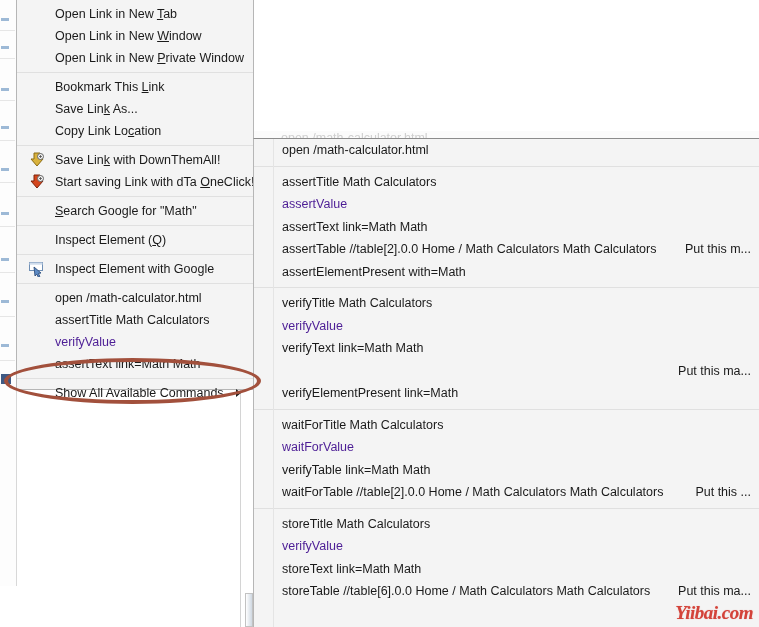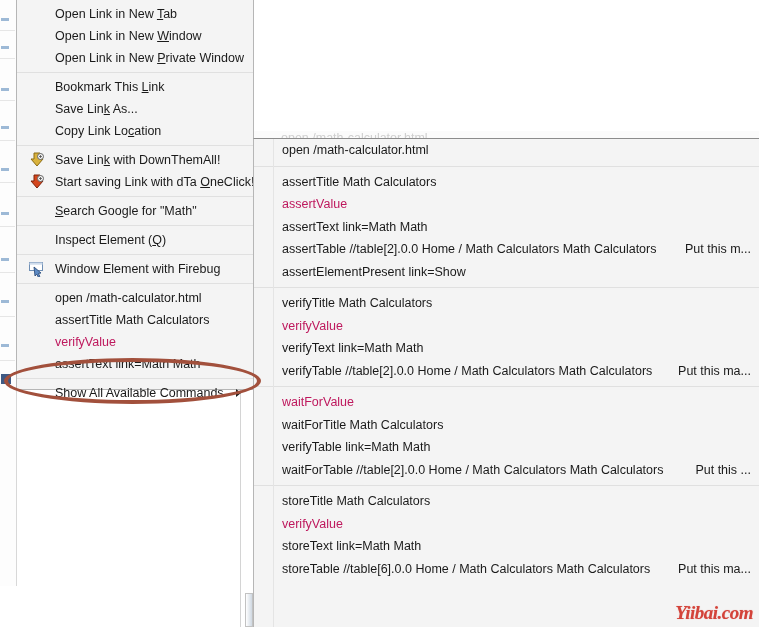--- a/index.html
+++ b/index.html
@@ -48,21 +48,21 @@
 
   .menu-row {
     position: relative;
     display: flex;
     align-items: center;
     box-sizing: border-box;
     white-space: nowrap;
     color: #1a1a1a;
     cursor: default;
   }
-  .menu-row.disabled { color: #be185d; }
+  .menu-row.disabled { color: #4c1d95; }
   .sep {
     height: 0;
     border-top: 1px solid #e0e0e0;
     margin: 0;
   }
 
   
   #context-menu {
     left: 16px;
     top: -1px;
@@ -286,21 +286,21 @@
   <div class="sep"></div>
 
   <div class="menu-row">
     <span class="icon-slot">
       <svg width="17" height="15" viewBox="0 0 17 15">
         <rect x="0.5" y="0.5" width="13" height="8" fill="#ffffff" stroke="#6f8fb5" stroke-width="1"></rect>
         <rect x="0.5" y="0.5" width="13" height="2.2" fill="#cfdcec" stroke="none"></rect>
         <path d="M5 5l7 6-2.6.4 1.5 3-1.6.8-1.5-3L6 14z" fill="#5d8ac4" stroke="#2f4f7d" stroke-width="0.9" stroke-linejoin="round"></path>
       </svg>
     </span>
-    <span>Window Element with Firebug</span>
+    <span>Inspect Element with Google</span>
   </div>
 
   <div class="sep"></div>
 
   <div class="menu-row">
     <span>open /math-calculator.html</span>
   </div>
   <div class="menu-row">
     <span>assertTitle Math Calculators</span>
   </div>
@@ -340,48 +340,50 @@
     <span class="cmd-main">assertValue</span>
   </div>
   <div class="menu-row">
     <span class="cmd-main">assertText link=Math Math</span>
   </div>
   <div class="menu-row">
     <span class="cmd-main">assertTable //table[2].0.0 Home / Math Calculators Math Calculators</span>
     <span class="cmd-tail">Put this m...</span>
   </div>
   <div class="menu-row">
-    <span class="cmd-main">assertElementPresent link=Show</span>
+    <span class="cmd-main">assertElementPresent with=Math</span>
   </div>
 
   <div class="sep"></div>
 
   <div class="menu-row">
     <span class="cmd-main">verifyTitle Math Calculators</span>
   </div>
   <div class="menu-row disabled">
     <span class="cmd-main">verifyValue</span>
   </div>
   <div class="menu-row">
     <span class="cmd-main">verifyText link=Math Math</span>
   </div>
   <div class="menu-row">
-    <span class="cmd-main">verifyTable //table[2].0.0 Home / Math Calculators Math Calculators</span>
     <span class="cmd-tail">Put this ma...</span>
   </div>
-
-  <div class="sep"></div>
-
+  <div class="menu-row">
+    <span class="cmd-main">verifyElementPresent link=Math</span>
+  </div>
+
+  <div class="sep"></div>
+
+  <div class="menu-row">
+    <span class="cmd-main">waitForTitle Math Calculators</span>
+  </div>
   <div class="menu-row disabled">
     <span class="cmd-main">waitForValue</span>
   </div>
   <div class="menu-row">
-    <span class="cmd-main">waitForTitle Math Calculators</span>
-  </div>
-  <div class="menu-row">
     <span class="cmd-main">verifyTable link=Math Math</span>
   </div>
   <div class="menu-row">
     <span class="cmd-main">waitForTable //table[2].0.0 Home / Math Calculators Math Calculators</span>
     <span class="cmd-tail">Put this ...</span>
   </div>
 
   <div class="sep"></div>
 
   <div class="menu-row">

